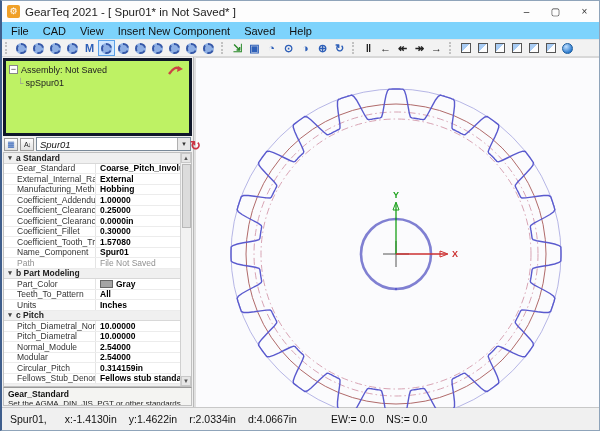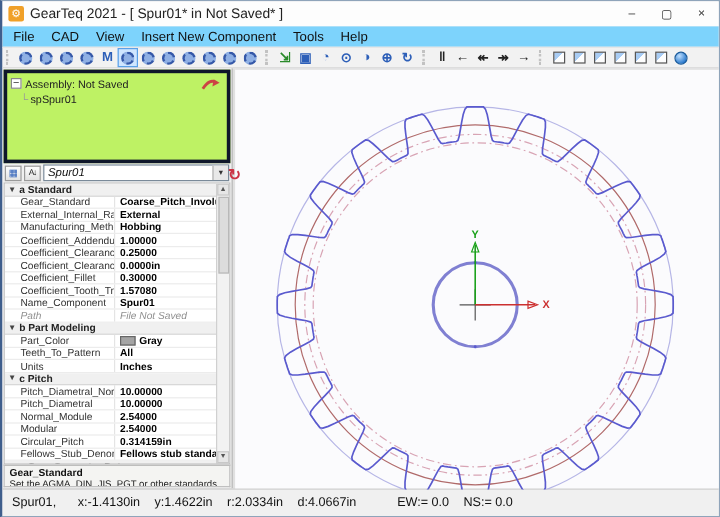--- a/index.html
+++ b/index.html
@@ -58,21 +58,21 @@
   .grid-rows{position:absolute;left:0;top:0;right:11px;}
   .grow{height:10.5px;display:flex;align-items:center;font-size:8.5px;}
   .gsection{background:#f0f0f0;border-bottom:1px solid #d8d8d8;font-weight:bold;color:#222;}
   .sec-arrow{width:12px;text-align:center;font-size:7px;color:#444;flex:0 0 auto;}
   .sec-arrow::before{content:"\25BE";}
   .gprop{border-bottom:1px solid #ececec;}
   .glabel{width:92px;flex:0 0 auto;padding-left:13px;color:#333;border-right:1px solid #e4e4e4;
     white-space:nowrap;overflow:hidden;height:100%;display:flex;align-items:center;}
   .gvalue{flex:1;padding-left:4px;font-weight:bold;color:#000;white-space:nowrap;overflow:hidden;
     display:flex;align-items:center;gap:3px;height:100%;}
-  .muted{color:#909090;font-style:italic;font-weight:normal;}
+  .muted{color:#909090;font-weight:normal;}
   .swatch{width:13px;height:8px;border:1px solid #666;display:inline-block;flex:0 0 auto;}
   .gscroll{position:absolute;right:0;top:0;bottom:0;width:11px;background:#f2f2f2;border-left:1px solid #d0d0d0;
     display:flex;flex-direction:column;align-items:center;font-size:6px;color:#555;}
   .gscroll .arr{height:10px;width:100%;display:flex;align-items:center;justify-content:center;
     background:#e6e6e6;border:1px solid #c8c8c8;}
   .gscroll .arr.up::before{content:"\25B2";}
   .gscroll .arr.dn::before{content:"\25BC";}
   .gscroll .thumb{width:9px;height:64px;background:#dcdcdc;border:1px solid #b8b8b8;margin-top:1px;}
   .gscroll .space{flex:1;}
   
@@ -105,21 +105,21 @@
       <span class="win-btn">▢</span>
       <span class="win-btn">×</span>
     </div>
   </div>
 
   <div class="menubar" id="menubar">
       <div class="menu-item">File</div>
       <div class="menu-item">CAD</div>
       <div class="menu-item">View</div>
       <div class="menu-item">Insert New Component</div>
-      <div class="menu-item">Tools</div>
+      <div class="menu-item">Saved</div>
       <div class="menu-item">Help</div>
     </div>
 
   <div class="toolbar" id="toolbar">
       <div class="tb-group">
         <span class="tbicon">
           <span class="gearchip"></span>
         </span>
         <span class="tbicon">
           <span class="gearchip"></span>

